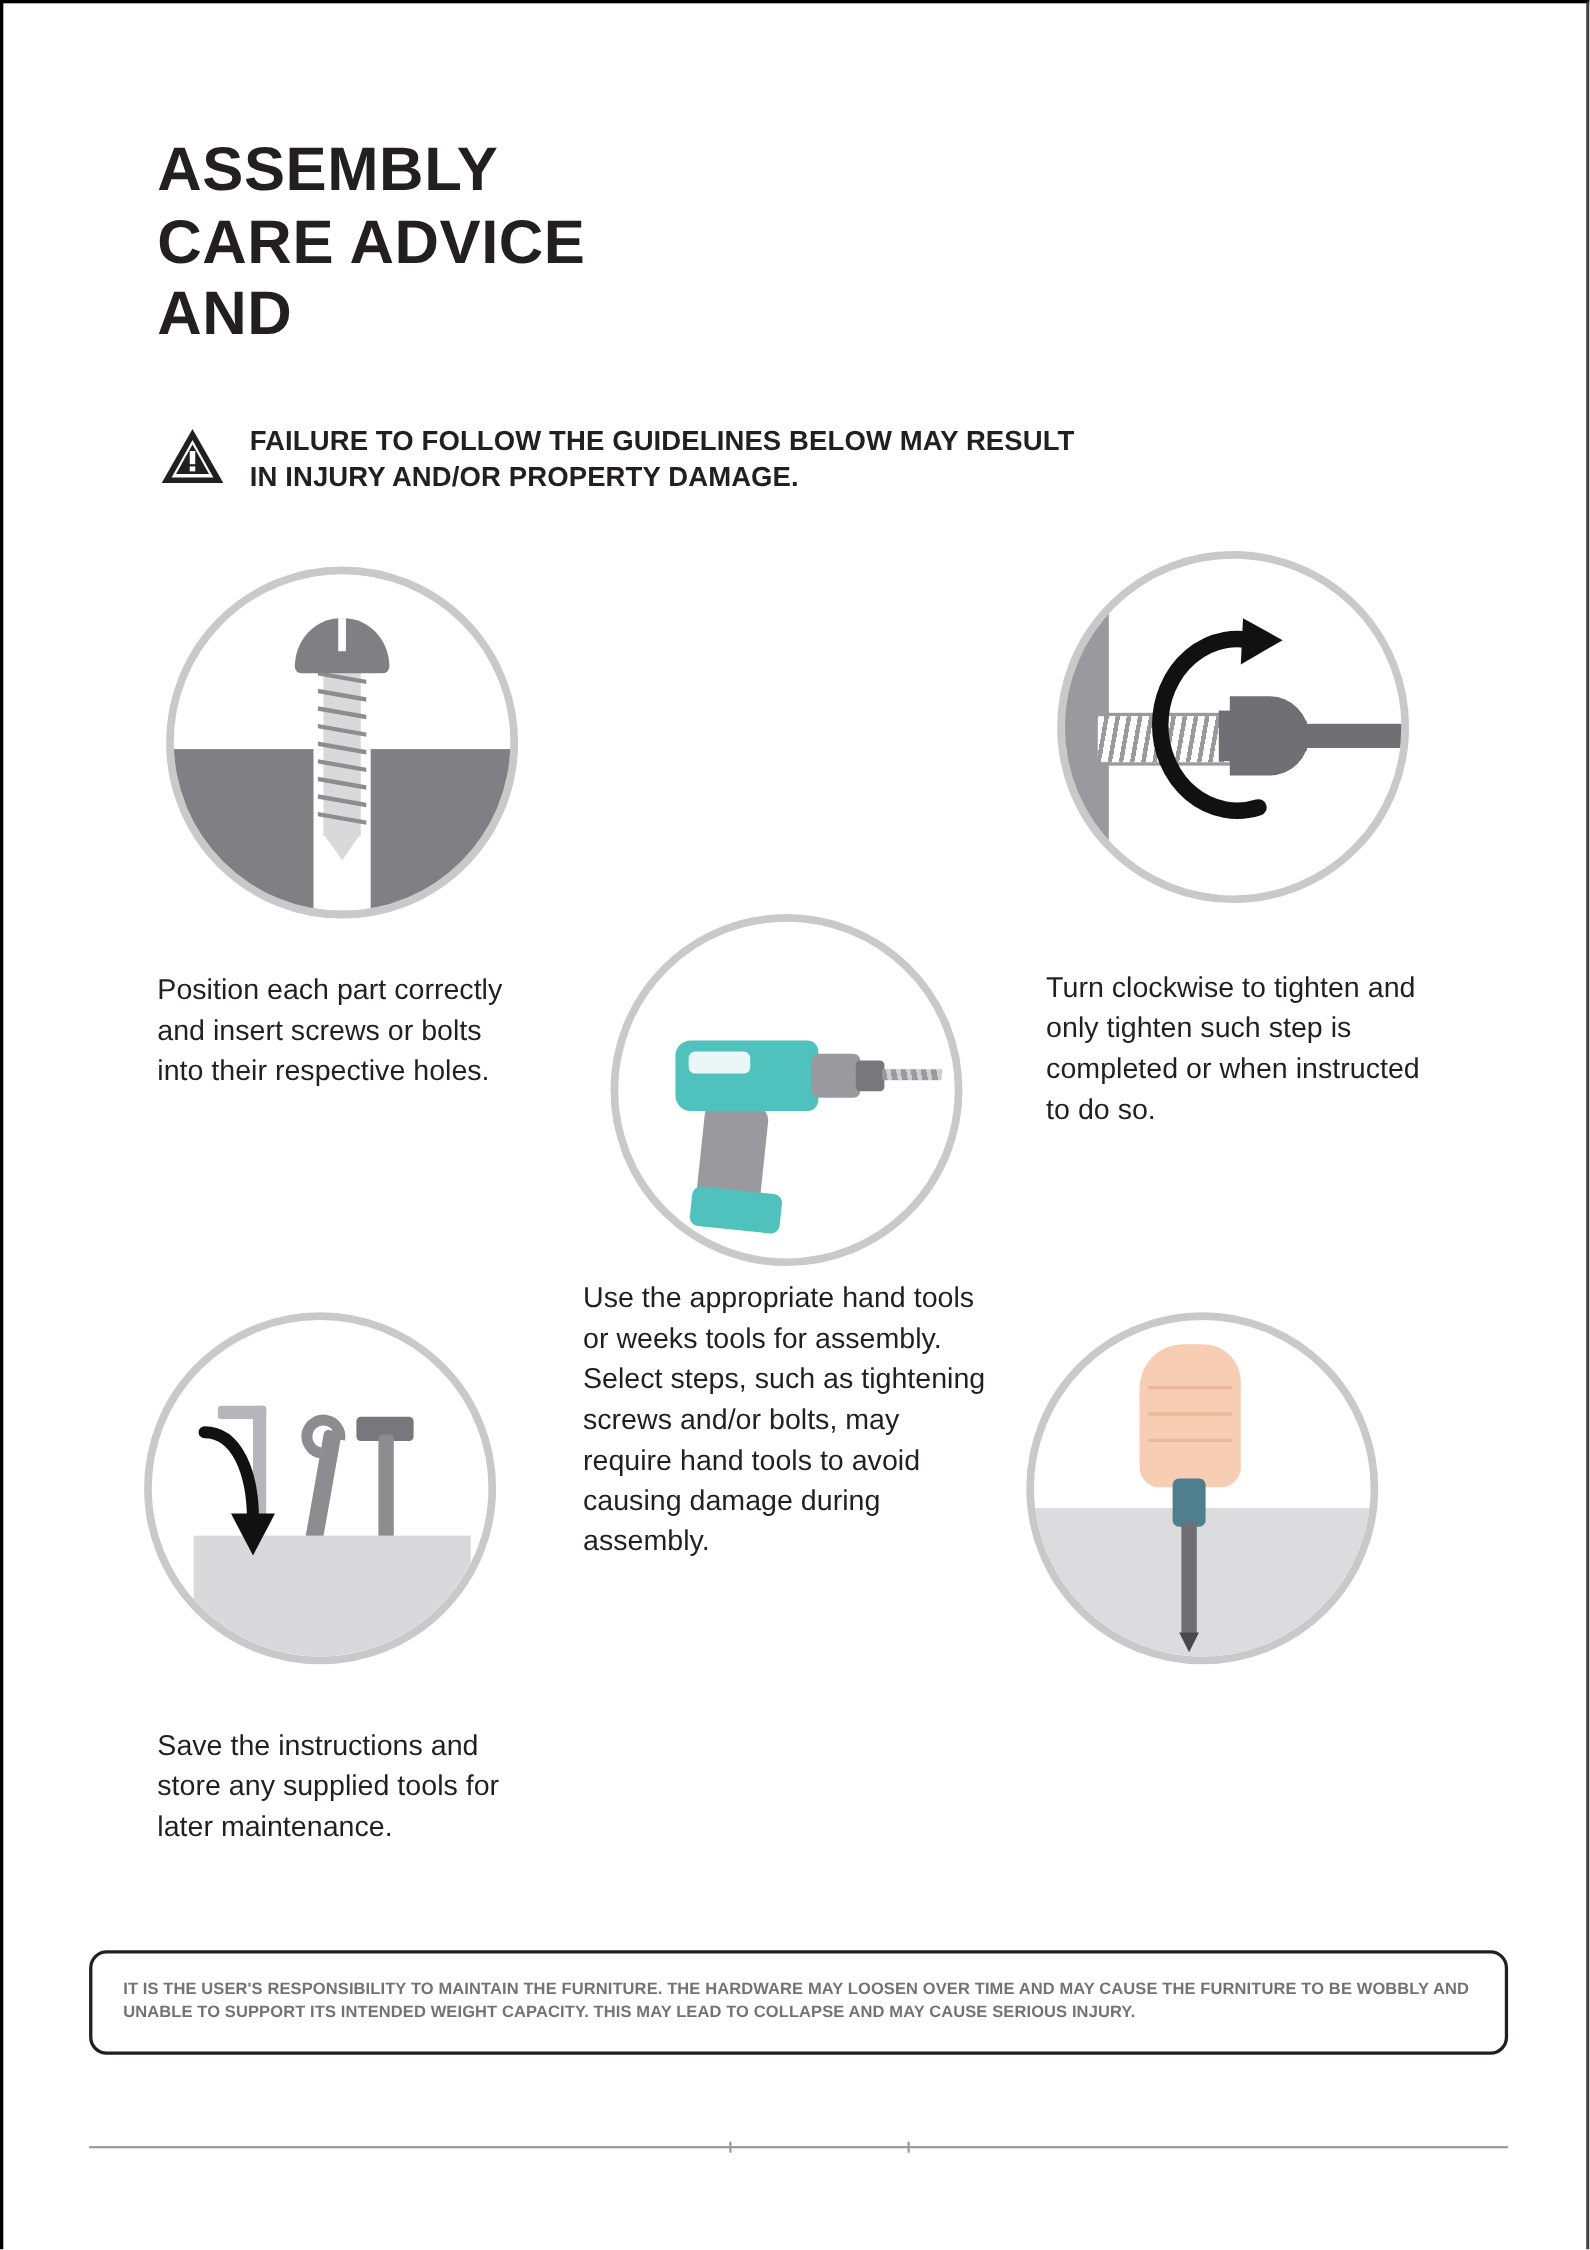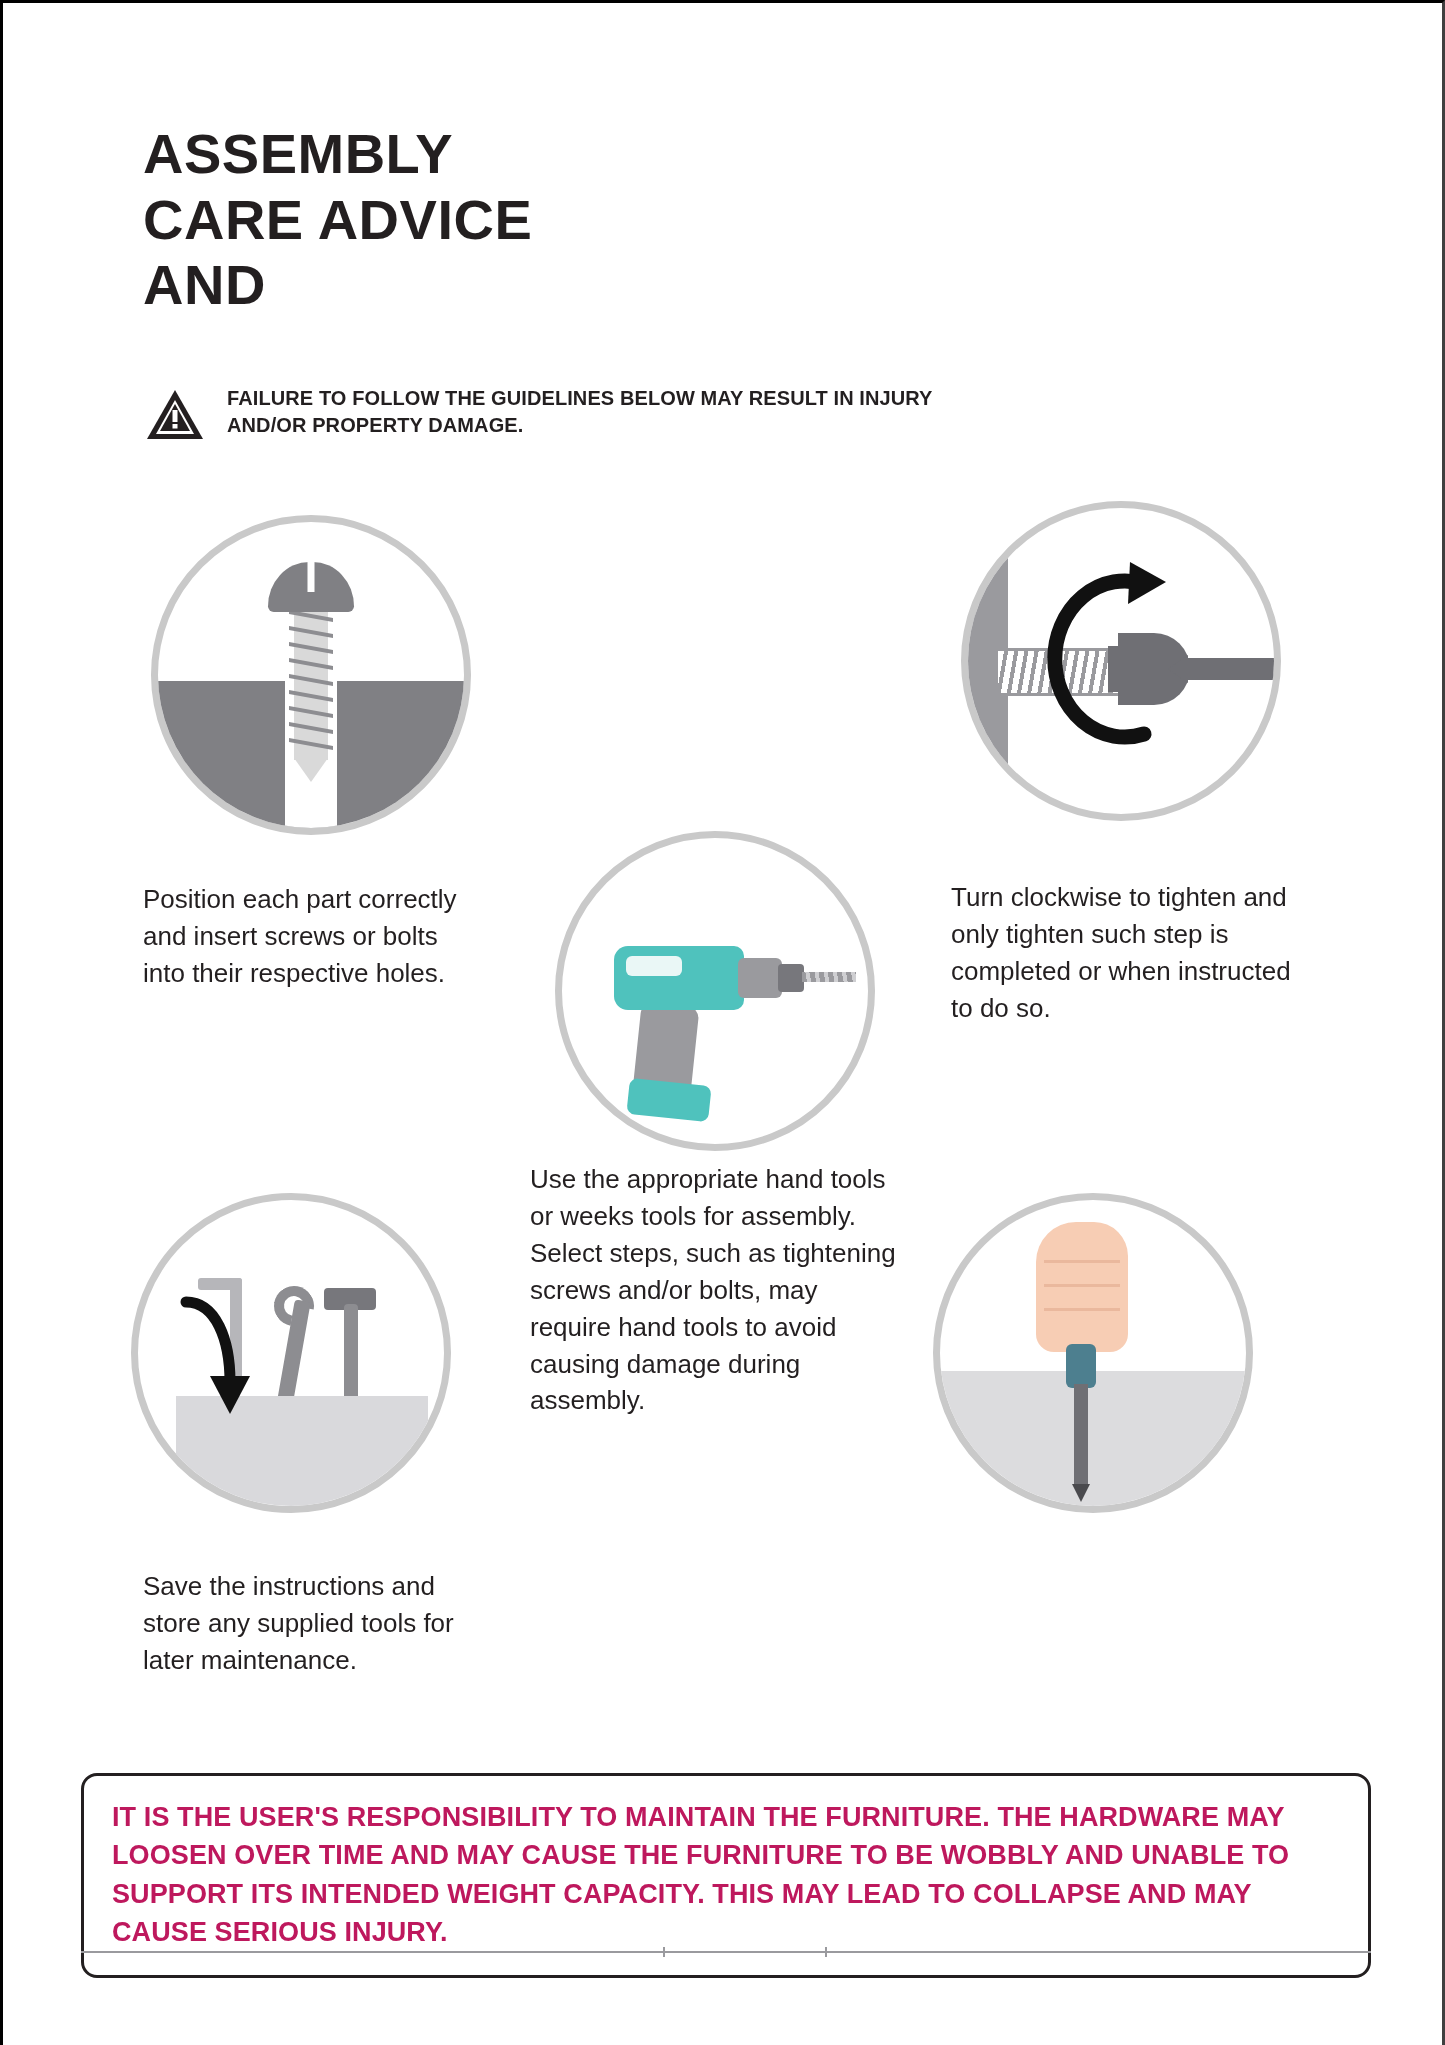--- a/index.html
+++ b/index.html
@@ -49,21 +49,21 @@
     align-items: flex-start;
     gap: 22px;
   }
   .warn-icon {
     width: 60px;
     height: 56px;
     flex: none;
     margin-top: 2px;
   }
   .warning-text {
-    font-size: 20px;
+    font-size: 25px;
     font-weight: bold;
     line-height: 1.33;
     color: #231f20;
     letter-spacing: 0.1px;
   }
 
   
   .circle {
     position: absolute;
     border-radius: 50%;
@@ -263,24 +263,24 @@
     position: absolute;
     left: 78px;
     top: 1770px;
     width: 1290px;
     box-sizing: border-box;
     border: 3px solid #231f20;
     border-radius: 16px;
     padding: 22px 28px 24px 28px;
   }
   .notice-text {
-    font-size: 27px;
+    font-size: 15px;
     font-weight: bold;
     line-height: 1.42;
-    color: #be185d;
+    color: #737373;
     letter-spacing: 0.1px;
   }
   .footer-rule {
     position: absolute;
     left: 78px;
     top: 1948px;
     width: 1290px;
     height: 2px;
     background: #9a9a9e;
   }

